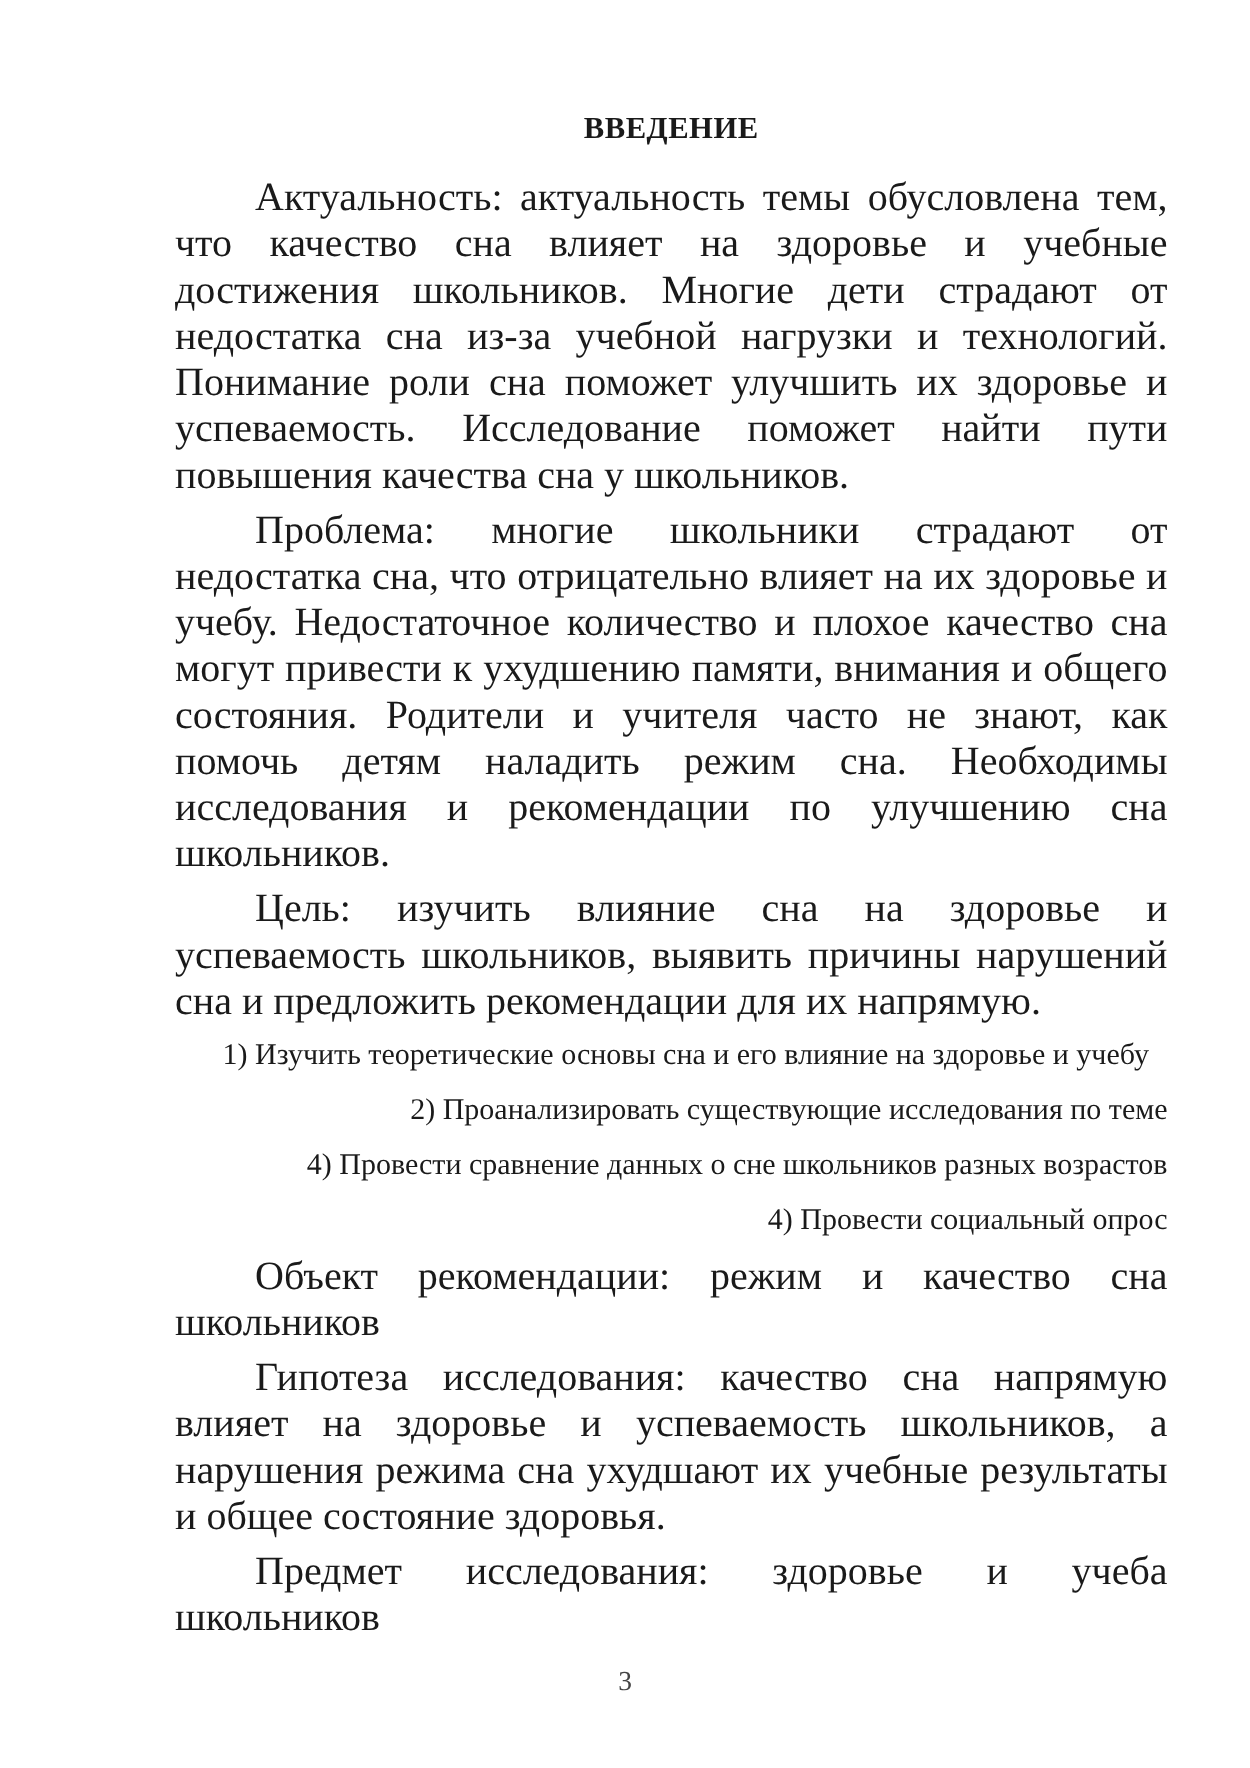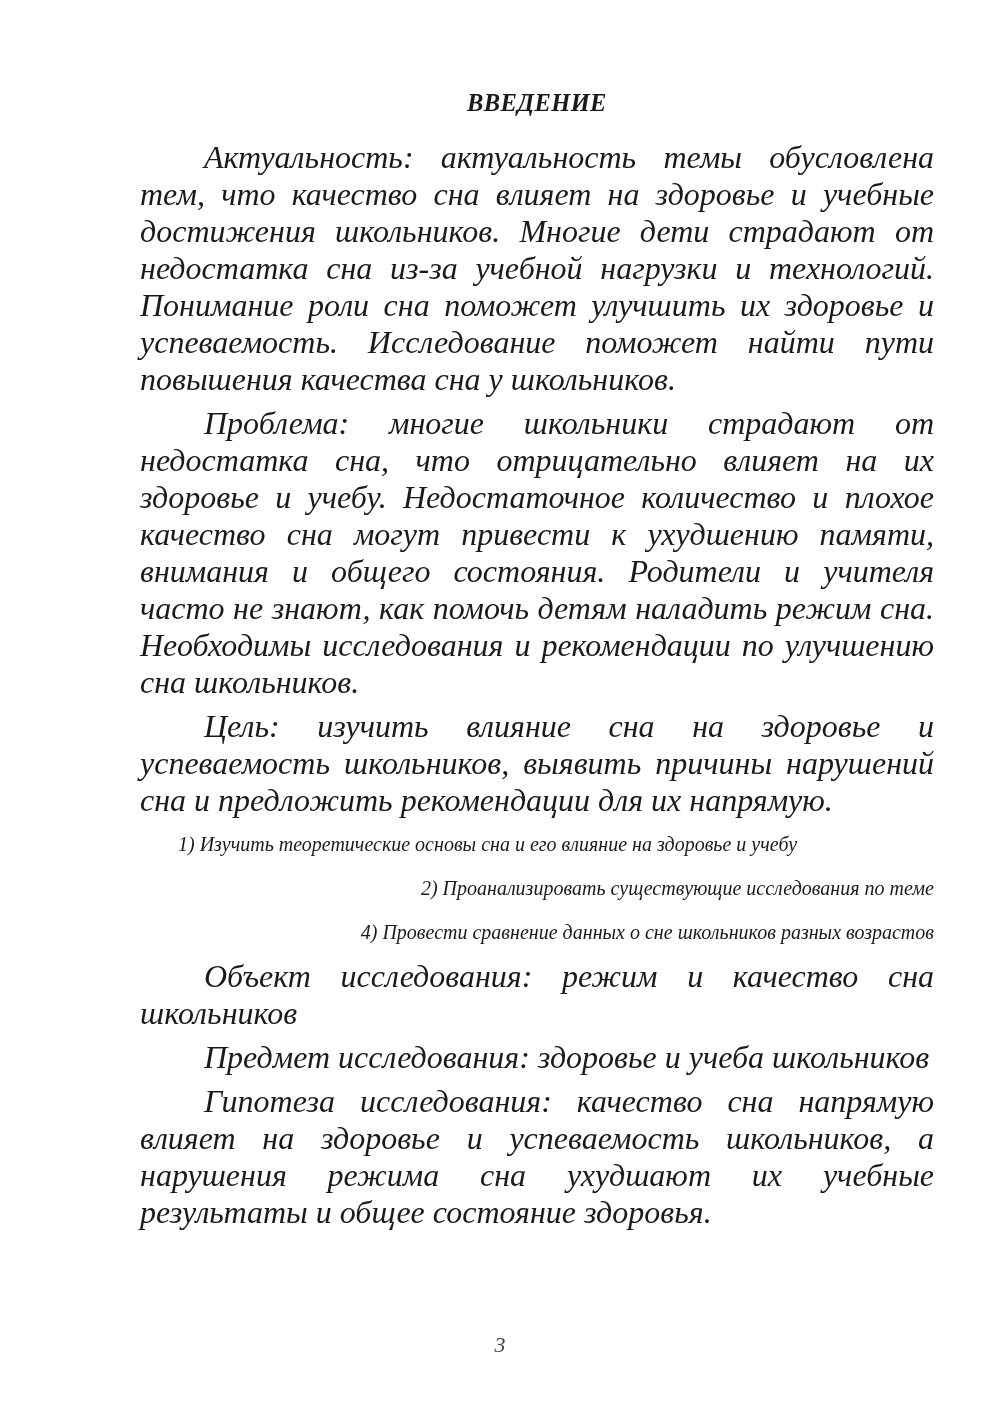--- a/index.html
+++ b/index.html
@@ -9,21 +9,20 @@
     background: #ffffff;
   }
   .page {
     position: relative;
     width: 1000px;
     height: 1355px;
     background: #ffffff;
     overflow: hidden;
     font-family: "Liberation Serif", "DejaVu Serif", serif;
     color: #1a1a1a;
-    font-style: italic;
     -webkit-font-smoothing: antialiased;
   }
   .content {
     position: absolute;
     left: 140px;
     top: 88px;
     width: 794px;
   }
   .doc-title {
     font-size: 24.5px;
@@ -41,21 +40,21 @@
     text-justify: inter-word;
     text-indent: 64px;
     hyphens: none;
   }
   p.para:last-child {
     margin-bottom: 0;
   }
   
   p.list-item {
     margin: 0 0 7px 0;
-    font-size: 20px;
+    font-size: 24px;
     line-height: 37px;
     text-align: justify;
     text-justify: inter-word;
     text-indent: 38px;
   }
   p.list-item.flat {
     text-align: right;
   }
   p.gap-before {
     margin-top: 7px;
@@ -86,27 +85,28 @@
 
     <p class="para">Цель: изучить влияние сна на здоровье и успеваемость школьников, выявить причины нарушений сна и предложить рекомендации для их напрямую.</p>
 
 
     <p class="list-item">1)  Изучить теоретические основы сна и его влияние на здоровье и учебу</p>
 
     <p class="list-item flat">2) Проанализировать существующие исследования по теме</p>
 
     <p class="list-item flat">4) Провести сравнение данных о сне школьников разных возрастов</p>
 
+    <p class="list-item flat">4) Провести социальный опрос</p>
 
 
-    <p class="para gap-before">Объект исследования: режим и качество сна школьников</p>
+    <p class="para gap-before">Объект рекомендации: режим и качество сна школьников</p>
+
+    <p class="para">Гипотеза исследования: качество сна напрямую влияет на здоровье и успеваемость школьников, а нарушения режима сна ухудшают их учебные результаты и общее состояние здоровья.</p>
 
     <p class="para">Предмет исследования: здоровье и учеба школьников</p>
-
-    <p class="para">Гипотеза исследования: качество сна напрямую влияет на здоровье и успеваемость школьников, а нарушения режима сна ухудшают их учебные результаты и общее состояние здоровья.</p>
 
 
 
   </div>
 
   <div class="page-number">3</div>
 
 </div>
 
 </body></html>

